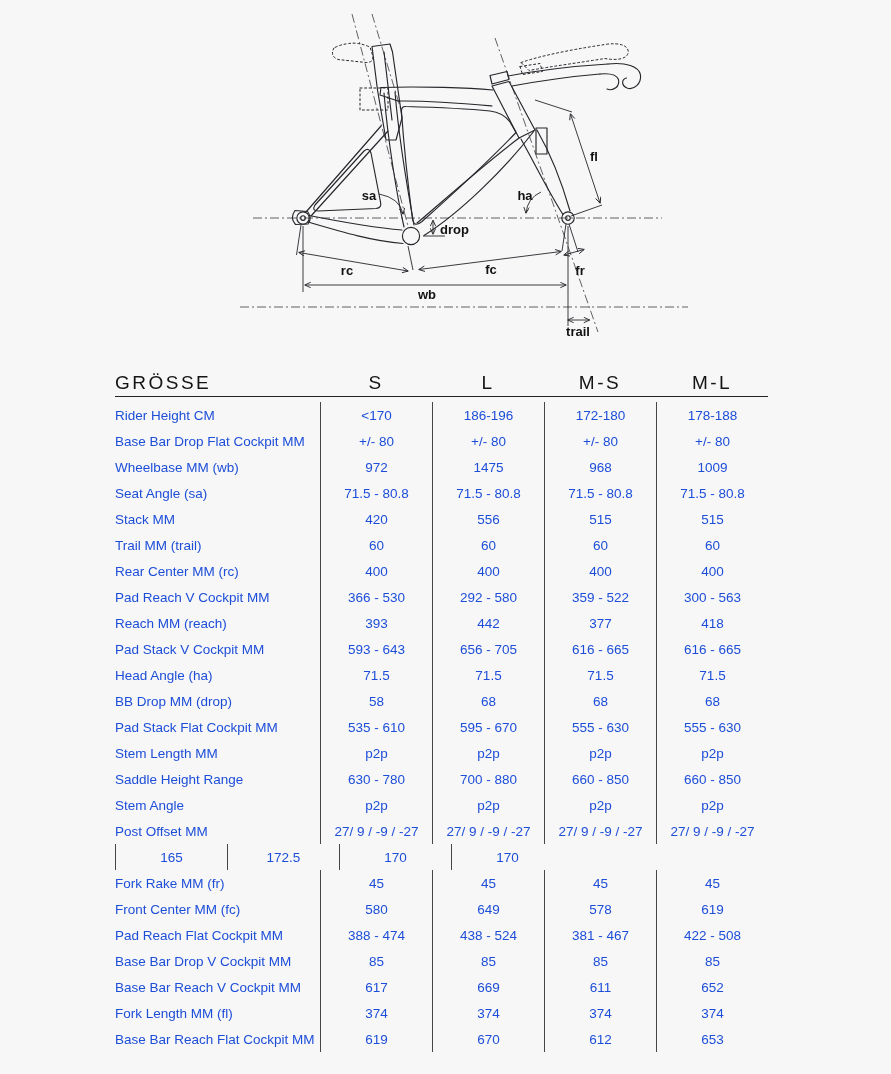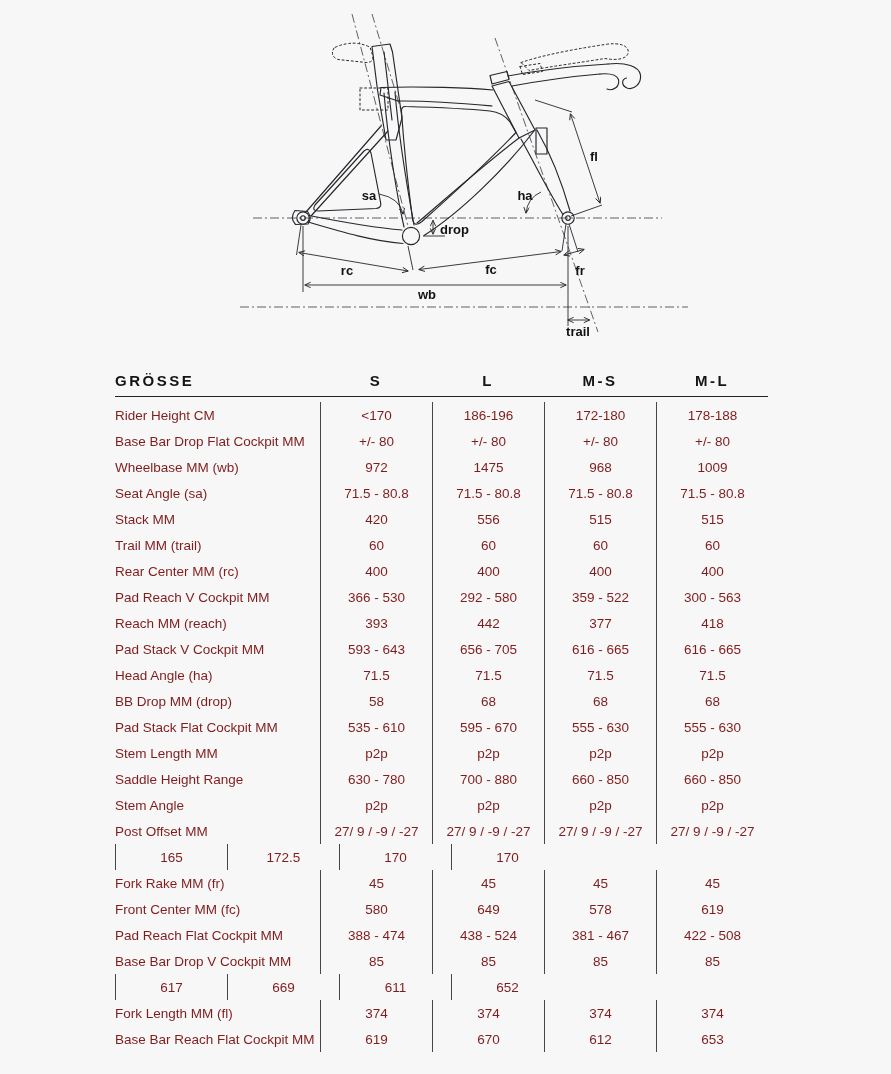--- a/index.html
+++ b/index.html
@@ -8,26 +8,26 @@
     background:#f7f7f8;
     font-family:"Liberation Sans","DejaVu Sans",sans-serif;
     color:#3c3c3c;overflow:hidden;
   }
   .diagram-wrap{position:absolute;left:0;top:0;width:891px;height:360px;}
   .diagram-wrap svg{display:block;}
   svg text{font-family:"Liberation Sans","DejaVu Sans",sans-serif;font-size:13px;font-weight:bold;fill:#121212;}
 
   .geo-table{position:absolute;left:115px;top:369px;width:653px;}
   .thead{display:flex;height:27px;border-bottom:1px solid #232327;
-         font-weight:bold;color:#141414;font-size:15px;}
+         font-weight:normal;color:#141414;font-size:19px;}
   .th{letter-spacing:2.5px;padding-top:3px;}
   .th.lbl{width:205px;text-align:left;}
   .th.val{width:112px;text-align:center;}
   .tbody{padding-top:5px;}
-  .tr{display:flex;height:26px;font-size:13.5px;color:#7f1d1d;}
+  .tr{display:flex;height:26px;font-size:13.5px;color:#1d4ed8;}
   .td{display:flex;align-items:center;}
   .td.lbl{width:205px;justify-content:flex-start;}
   .td.val{width:112px;justify-content:center;border-left:1px solid #46464b;box-sizing:border-box;}
 </style>
 </head>
 <body>
 
 <div class="diagram-wrap">
   <svg width="891" height="360" viewBox="0 0 891 360">
     <defs>
@@ -301,20 +301,21 @@
         <div class="td val">422 - 508</div>
       </div>
       <div class="tr">
         <div class="td lbl">Base Bar Drop V Cockpit MM</div>
         <div class="td val">85</div>
         <div class="td val">85</div>
         <div class="td val">85</div>
         <div class="td val">85</div>
       </div>
       <div class="tr">
+        <div class="td lbl">Base Bar Reach V Cockpit MM</div>
         <div class="td val">617</div>
         <div class="td val">669</div>
         <div class="td val">611</div>
         <div class="td val">652</div>
       </div>
       <div class="tr">
         <div class="td lbl">Fork Length MM (fl)</div>
         <div class="td val">374</div>
         <div class="td val">374</div>
         <div class="td val">374</div>

